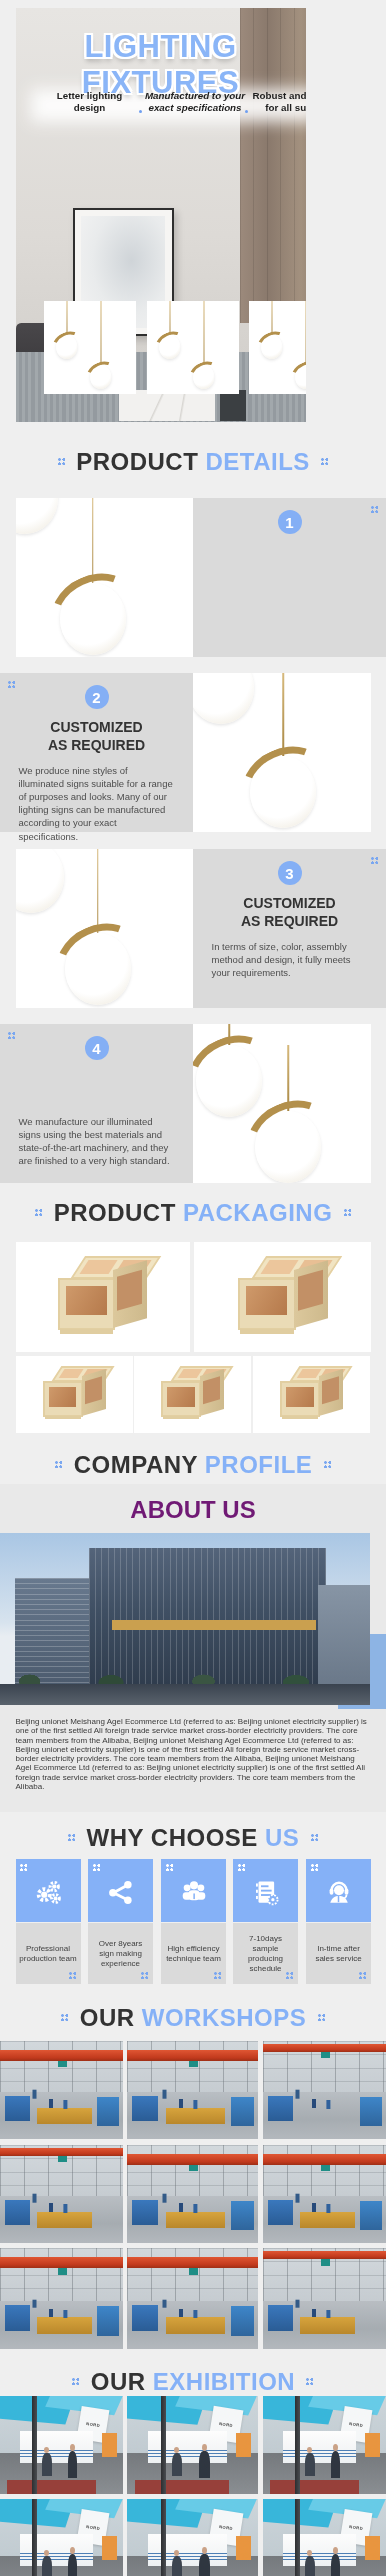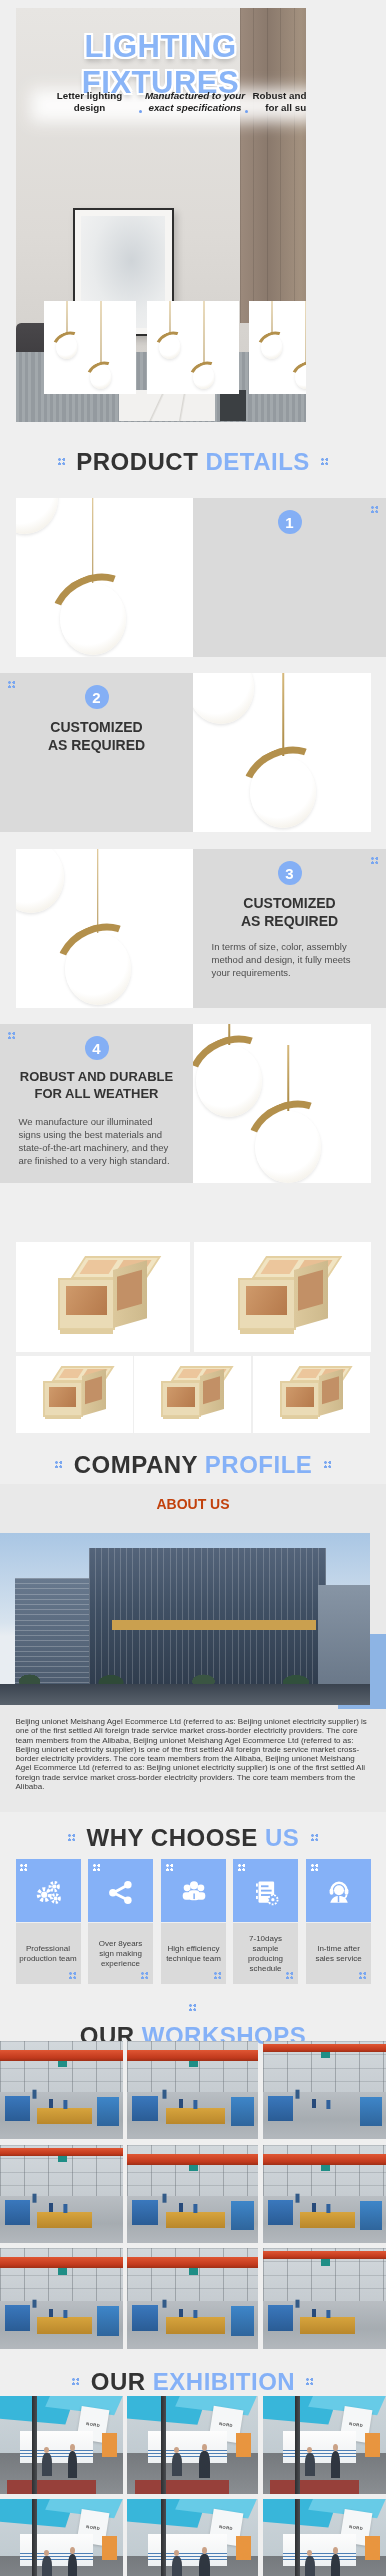--- a/index.html
+++ b/index.html
@@ -109,21 +109,21 @@
         background:#e0cda0;}
   .crate .side{position:absolute;left:62%;bottom:8%;width:38%;height:74%;
         background:linear-gradient(90deg,#dcc89c,#cdb98c);transform:skewY(-16deg);
         transform-origin:left bottom;}
   .crate .side::before{content:"";position:absolute;left:12%;top:14%;width:72%;height:58%;
         background:#c29066;}
 
   
   .about-band{position:absolute;left:0;top:1484px;width:386px;height:328px;background:#e9e9e9;}
   .about-title{position:absolute;left:0;top:12px;width:100%;text-align:center;
-        font-size:14px;font-weight:900;color:#c2410c;}
+        font-size:24px;font-weight:900;color:#701a75;}
   .blue-accent{position:absolute;left:338px;top:150px;width:48px;height:75px;background:#8db4e4;}
   .about-photo{position:absolute;left:0;top:49px;width:370px;height:172px;overflow:hidden;
         background:linear-gradient(180deg,#a9c6e4 0%,#d7e3ee 52%,#e8edf2 60%);}
   .bld-main{position:absolute;left:24%;top:9%;width:64%;height:80%;
         background:linear-gradient(180deg,#54647a 0%,#3f4f63 45%,#2f3c4d 100%);}
   .bld-main::before{content:"";position:absolute;inset:0;background:
         repeating-linear-gradient(90deg,rgba(255,255,255,.18) 0 1px,transparent 1px 6.2px);}
   .bld-main::after{content:"";position:absolute;left:10%;top:52%;width:86%;height:7%;
         background:linear-gradient(180deg,#d9b express 0,#caa04f,#8a6d33);background:#caa04f;}
   .bld-left{position:absolute;left:4%;top:26%;width:22%;height:63%;
@@ -289,20 +289,21 @@
     <div class="d-circle">1</div>
   </div>
 
   <div class="d-panel" style="left:0;top:673px;width:193px;height:159px;">
     <span class="dots dots-blue abs" style="left:8.2px;top:8.2px;"></span>
     <div class="d-circle">2</div>
     <div class="d-title">
       <div>CUSTOMIZED</div>
       <div>AS REQUIRED</div>
     </div>
+    <div class="d-body">We produce nine styles of illuminated signs suitable for a range of purposes and looks. Many of our lighting signs can be manufactured according to your exact specifications.</div>
   </div>
   <div class="d-photo" style="left:193px;top:673px;width:178px;height:159px;">
     <div class="pendant pendant-lg" style="left:28px;top:-67px;height:118px;">
 
       <div class="disc">
           <div class="swoosh"></div>
         </div>
     </div>
     <div class="pendant pendant-lg" style="left:90px;top:0;height:155px;">
       <div class="rod"></div>
@@ -332,41 +333,42 @@
     <div class="d-title">
       <div>CUSTOMIZED</div>
       <div>AS REQUIRED</div>
     </div>
     <div class="d-body">In terms of size, color, assembly method and design, it fully meets your requirements.</div>
   </div>
 
   <div class="d-panel" style="left:0;top:1024px;width:193px;height:159px;">
     <span class="dots dots-blue abs" style="left:8.2px;top:8.2px;"></span>
     <div class="d-circle">4</div>
-    <div class="d-title" style="font-size:13px;">
-      <div>ROBUST AND DURABLE</div>
-      <div>FOR ALL WEATHER</div>
-    </div>
     <div class="d-body">We manufacture our illuminated signs using the best materials and state-of-the-art machinery, and they are finished to a very high standard.</div>
   </div>
   <div class="d-photo" style="left:193px;top:1024px;width:178px;height:159px;">
     <div class="pendant pendant-lg" style="left:36px;top:-31px;height:124px;">
       <div class="rod"></div>
       <div class="disc">
           <div class="swoosh"></div>
         </div>
     </div>
     <div class="pendant pendant-lg" style="left:95px;top:20.6px;height:138px;">
       <div class="rod"></div>
       <div class="disc">
           <div class="swoosh"></div>
         </div>
     </div>
   </div>
 
+  <div class="sec-header" style="top:1199px;">
+    <span class="dots dots-blue"></span>
+    <h2><span>PRODUCT</span> <span class="accent">PACKAGING</span></h2>
+    <span class="dots dots-blue"></span>
+  </div>
 
   <div class="pack-box" style="left:15.5px;top:1242px;width:174px;height:110px;">
     <div class="crate" style="left:42px;top:14.4px;width:90px;height:78px;">
       <div class="top"></div>
       <div class="front"></div>
       <div class="side"></div>
     </div>
   </div>
   <div class="pack-box" style="left:194px;top:1242px;width:177px;height:110px;">
     <div class="crate" style="left:44px;top:14.4px;width:90px;height:78px;">
@@ -498,21 +500,21 @@
       <rect x="33" y="18" width="6" height="10" rx="3" fill="#fff"></rect>
       <path d="M36 28c0 5-5 7-9 7" fill="none" stroke="#fff" stroke-width="3"></path>
       <rect x="22" y="30" width="2.4" height="10" fill="#85b1f7"></rect>
     </svg>
   </div>
   <div class="why-card-gray" style="left:306px;">
     <div class="why-label">In-time after sales service</div>
     <span class="dots dots-blue card-dots-br"></span>
   </div>
 
-  <div class="sec-header" style="top:2004px;flex-direction:column;">
+  <div class="sec-header" style="top:2004px;">
     <span class="dots dots-blue"></span>
     <h2><span>OUR</span> <span class="accent">WORKSHOPS</span></h2>
     <span class="dots dots-blue"></span>
   </div>
 
   <div class="shop" style="left:0;top:2041px;width:123px;height:98px;">
       <div class="beam"></div>
       <div class="m1"></div>
       <div class="m2"></div>
       <div class="m3"></div>

